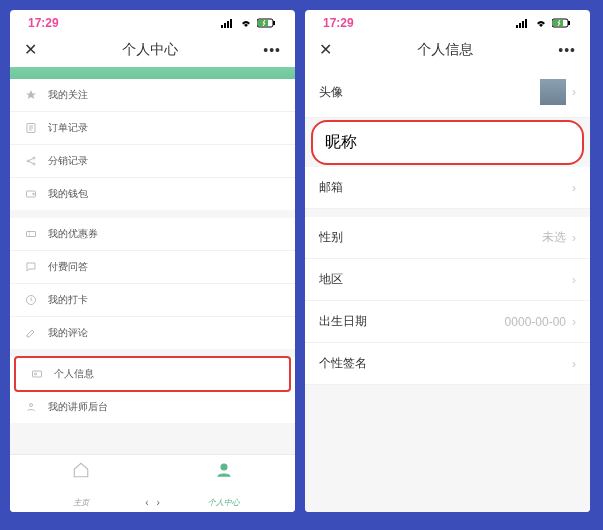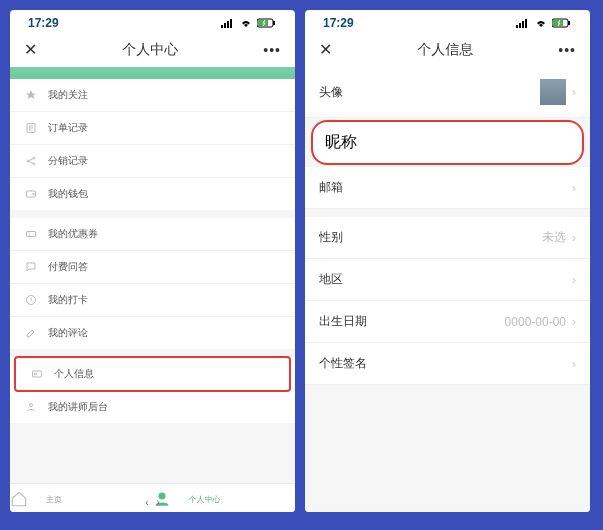--- a/index.html
+++ b/index.html
@@ -22,21 +22,21 @@
       position: relative;
       overflow: hidden;
     }
     .statusbar {
       display: flex;
       justify-content: space-between;
       align-items: center;
       padding: 6px 18px 2px;
       font-size: 12px;
       font-weight: 600;
-      color: #0c4a6e;
+      color: #ec4899;
     }
     .status-right { display: flex; align-items: center; gap: 4px; }
     .navbar {
       display: flex;
       align-items: center;
       justify-content: space-between;
       padding: 8px 14px;
       font-size: 14px;
       color: #333;
     }
@@ -67,23 +67,24 @@
     }
     .tabbar {
       display: flex;
       border-top: 1px solid #eaeaea;
       background: #fff;
       padding: 6px 0 4px;
     }
     .tab {
       flex: 1;
       display: flex;
-      flex-direction: row;
+      flex-direction: column;
       align-items: center;
       gap: 18px;
+      font-style: italic;
     }
     .tab-label { font-size: 8px; color: #999; }
     .tab.active .tab-label { color: #5db88a; }
     .tab.active .tab-icon svg { stroke: #5db88a; fill: #5db88a; }
     .tab-icon { width: 18px; height: 18px; }
     
     .info-list { background: #f6f6f6; flex: 1; }
     .info-row {
       display: flex;
       align-items: center;

